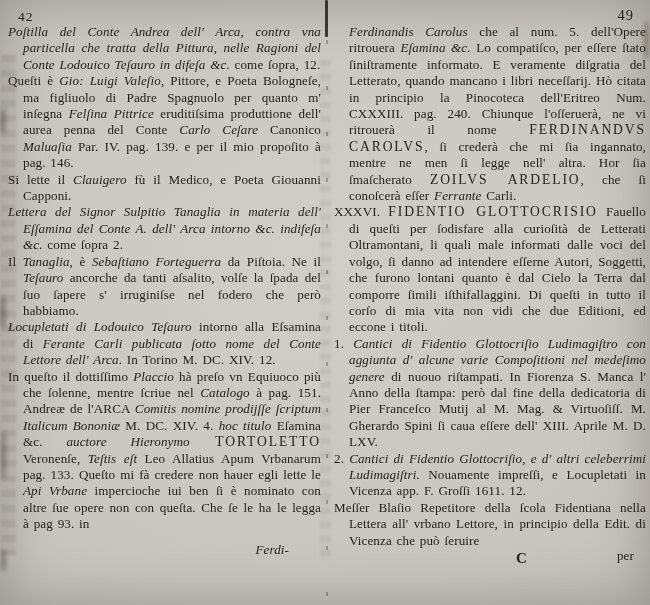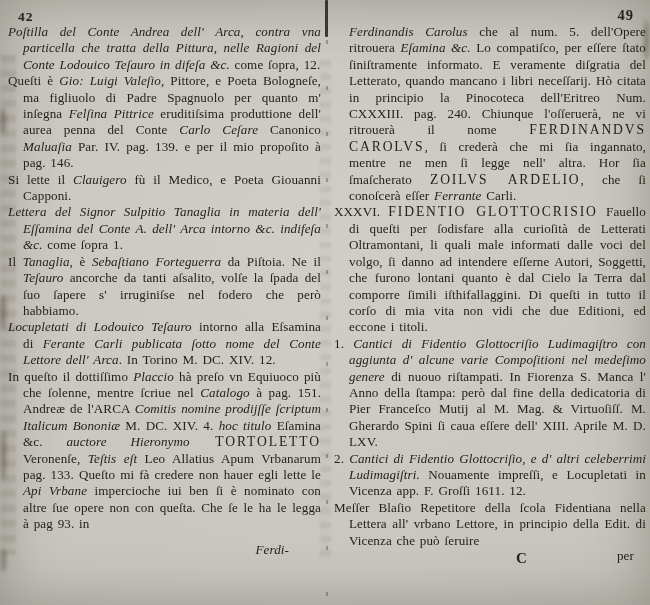--- a/index.html
+++ b/index.html
@@ -3,21 +3,21 @@
 <meta charset="utf-8">
 <style>
   html,body{margin:0;padding:0;background:#8d8a84;}
   .page{
     position:relative;width:650px;height:605px;overflow:hidden;
     background:radial-gradient(130% 115% at 48% 42%, #d1cec7 0%, #c8c5be 52%, #bbb8b1 84%, #aeaba4 100%);
     box-shadow:inset 0 0 55px rgba(75,70,60,.38);
     font-family:"Liberation Serif","DejaVu Serif",serif;
     color:var(--ink,#26221b);
   }
-  .folio{position:absolute;font-weight:bold;font-size:13.5px;letter-spacing:1px;}
+  .folio{position:absolute;font-weight:normal;font-size:13.5px;letter-spacing:1px;}
   .folio-left{left:18px;top:9px;}
   .folio-right{right:16px;top:7px;font-size:14.5px;}
   .col{
     position:absolute;top:24px;width:313px;
     font-size:13.1px;line-height:16.4px;text-align:justify;
     word-spacing:1.4px;letter-spacing:.1px;
   }
   .col-left{left:8px;}
   .col-right{left:334px;width:312px;}
   .paras .para{padding-left:15px;}
@@ -56,21 +56,21 @@
   <div class="divider-dots"></div>
 
   <div class="folio folio-left">42</div>
   <div class="folio folio-right">49</div>
 
   <div class="col col-left">
     <div class="paras" id="col-left">
         <div class="para hang"><span class="run-i">Poſtilla del Conte Andrea dell' Arca, contra vna particella che tratta della Pittura, nelle Ragioni del Conte Lodouico Teſauro in difeſa &amp;c. </span><span class="run-n">come ſopra, 12.</span></div>
         <div class="para hang"><span class="run-n">Queſti è </span><span class="run-i">Gio: Luigi Valeſio</span><span class="run-n">, Pittore, e Poeta Bologneſe, ma figliuolo di Padre Spagnuolo per quanto m' inſegna </span><span class="run-i">Felſina Pittrice</span><span class="run-n"> eruditiſsima produttione dell' aurea penna del Conte </span><span class="run-i">Carlo Ceſare</span><span class="run-n"> Canonico </span><span class="run-i">Maluaſia</span><span class="run-n"> Par. IV. pag. 139. e per il mio propoſito à pag. 146.</span></div>
         <div class="para hang"><span class="run-n">Si lette il </span><span class="run-i">Clauigero</span><span class="run-n"> fù il Medico, e Poeta Giouanni Capponi.</span></div>
-        <div class="para hang"><span class="run-i">Lettera del Signor Sulpitio Tanaglia in materia dell' Eſſamina del Conte A. dell' Arca intorno &amp;c. indifeſa &amp;c. </span><span class="run-n">come ſopra 1.</span></div>
+        <div class="para hang"><span class="run-i">Lettera del Signor Sulpitio Tanaglia in materia dell' Eſſamina del Conte A. dell' Arca intorno &amp;c. indifeſa &amp;c. </span><span class="run-n">come ſopra 2.</span></div>
         <div class="para hang"><span class="run-n">Il </span><span class="run-i">Tanaglia</span><span class="run-n">, è </span><span class="run-i">Sebaſtiano Forteguerra</span><span class="run-n"> da Piſtoia. Ne il </span><span class="run-i">Teſauro</span><span class="run-n"> ancorche da tanti aſsalito, volſe la ſpada del ſuo ſapere s' irruginiſse nel fodero che però habbiamo.</span></div>
         <div class="para hang"><span class="run-i">Locupletati di Lodouico Teſauro</span><span class="run-n"> intorno alla Eſsamina di </span><span class="run-i">Ferante Carli publicata ſotto nome del Conte Lettore dell' Arca</span><span class="run-n">. In Torino M. DC. XIV. 12.</span></div>
         <div class="para hang"><span class="run-n">In queſto il dottiſſimo </span><span class="run-i">Placcio</span><span class="run-n"> hà preſo vn Equiuoco più che ſolenne, mentre ſcriue nel </span><span class="run-i">Catalogo</span><span class="run-n"> à pag. 151. Andreæ de l'ARCA </span><span class="run-i">Comitis nomine prodijſſe ſcriptum Italicum Bononiæ</span><span class="run-n"> M. DC. XIV. 4. </span><span class="run-i">hoc titulo</span><span class="run-n"> Eſamina &amp;c. </span><span class="run-i">auctore Hieronymo</span><span class="run-c"> TORTOLETTO </span><span class="run-n">Veronenſe, </span><span class="run-i">Teſtis eſt</span><span class="run-n"> Leo Allatius Apum Vrbanarum pag. 133. Queſto mi fà credere non hauer egli lette le </span><span class="run-i">Api Vrbane</span><span class="run-n"> impercioche iui ben ſi è nominato con altre ſue opere non con queſta. Che ſe le ha le legga à pag 93. in</span></div>
       </div>
     <div class="catchword-left">Ferdi-</div>
   </div>
 
   <div class="col col-right">
     <div class="paras" id="col-right">
         <div class="para block"><span class="run-i">Ferdinandis Carolus</span><span class="run-n"> che al num. 5. dell'Opere ritrouera </span><span class="run-i">Eſamina &amp;c.</span><span class="run-n"> Lo compatiſco, per eſſere ſtato ſiniſtramente informato. E veramente diſgratia del Letterato, quando mancano i libri neceſſarij. Hò citata in principio la Pinocoteca dell'Eritreo Num. CXXXIII. pag. 240. Chiunque l'oſſeruerà, ne vi ritrouerà il nome </span><span class="run-c">FERDINANDVS CAROLVS</span><span class="run-n">, ſi crederà che mi ſia ingannato, mentre ne men ſi legge nell' altra. Hor ſia ſmaſcherato </span><span class="run-c">ZOILVS ARDELIO</span><span class="run-n">, che ſi conoſcerà eſſer </span><span class="run-i">Ferrante</span><span class="run-n"> Carli.</span></div>

